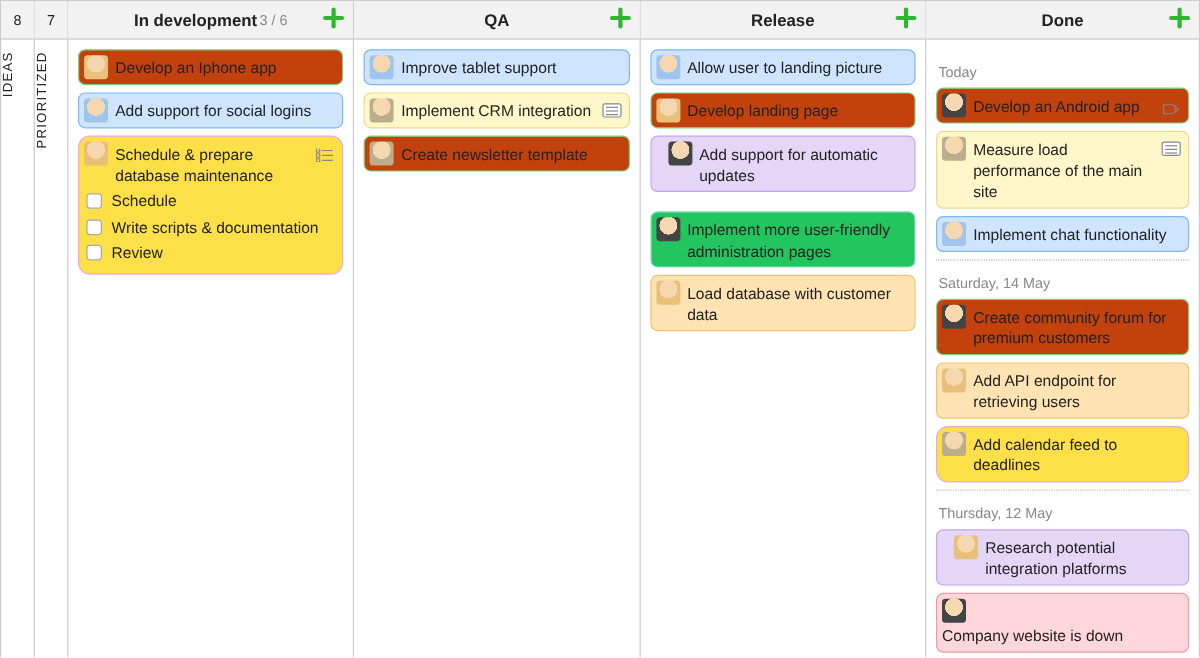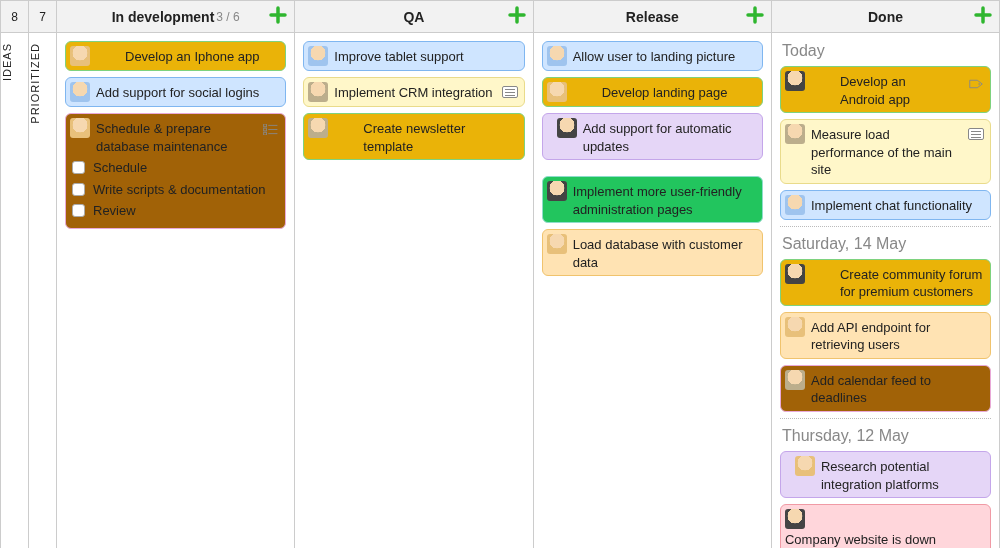--- a/index.html
+++ b/index.html
@@ -18,32 +18,32 @@
   .body.coll { padding:10px 0 0 0; }
   .rot { writing-mode: vertical-rl; transform: rotate(180deg); font-size:11px; letter-spacing:1px; text-align:center; width:100%; }
   .plus-icon { width:20px; height:20px; display:block; }
   .plus-icon line { stroke:#2fb62f; stroke-width:3.5; stroke-linecap:round; }
   .card { border-radius:6px; border:1px solid; margin-bottom:6px; display:flex; align-items:flex-start; padding:4px 6px 4px 4px; line-height:1.35; }
   .card .av { width:20px; height:20px; border-radius:3px; flex:0 0 20px; margin-right:6px; display:inline-block; }
   .card .txt { flex:1; padding-top:2px; }
   .card .badge { width:16px; height:12px; border:1px solid #888; border-radius:2px; margin-left:4px; margin-top:4px; flex:0 0 auto; background:#fff; position:relative; }
   .card .badge.lines::before { content:""; position:absolute; left:2px; right:2px; top:2px; height:1px; background:#888; box-shadow:0 3px 0 #888, 0 6px 0 #888; }
   .card .tag { width:16px; height:10px; margin-left:4px; margin-top:5px; flex:0 0 auto; }
-  .green  { background:#eab308; border-color:#7ed27e;gap:29px; }
+  .green  { background:#c2410c; border-color:#7ed27e; }
   .blue   { background:#cfe5ff; border-color:#7fb6f0; }
-  .pink   { background:#a16207; border-color:#e9a9d8; }
+  .pink   { background:#fde047; border-color:#e9a9d8;border-radius:10px; }
   .yellow { background:#fff7c9; border-color:#e9db8b; }
   .purple { background:#e5d6f7; border-color:#c4a6ea;padding-left:14px; }
   .teal   { background:#22c55e; border-color:#8fdccb;margin-top:16px; }
   .orange { background:#ffe3b3; border-color:#f0c36d; }
   .rose   { background:#ffd6db; border-color:#f09aa5;flex-direction:column; }
   .subs { margin-top:4px; }
   .sub { display:flex; align-items:center; margin:4px 0 4px 2px; }
   .sub .cb { width:13px; height:13px; border:1px solid #aaa; border-radius:3px; background:#fff; margin-right:8px; flex:0 0 13px; }
-  .group-hdr { color:#888; font-size:16px; margin:1px 2px 6px 2px; }
+  .group-hdr { color:#888; font-size:12px; margin:12px 2px 6px 2px; }
   .divider { border-top:1px dotted #bbb; margin:2px 0 8px 0; }
   
   .av1 { background: radial-gradient(circle at 50% 35%, #f6d8b0 45%, #e8c07a 46%); }
   .av2 { background: radial-gradient(circle at 50% 35%, #f6d8b0 45%, #9fc4ee 46%); }
   .av3 { background: radial-gradient(circle at 50% 35%, #f6d8b0 45%, #444 46%); }
   .av4 { background: radial-gradient(circle at 50% 35%, #f6d8b0 45%, #bcae8c 46%); }
 </style>
 </head>
 <body>
 

